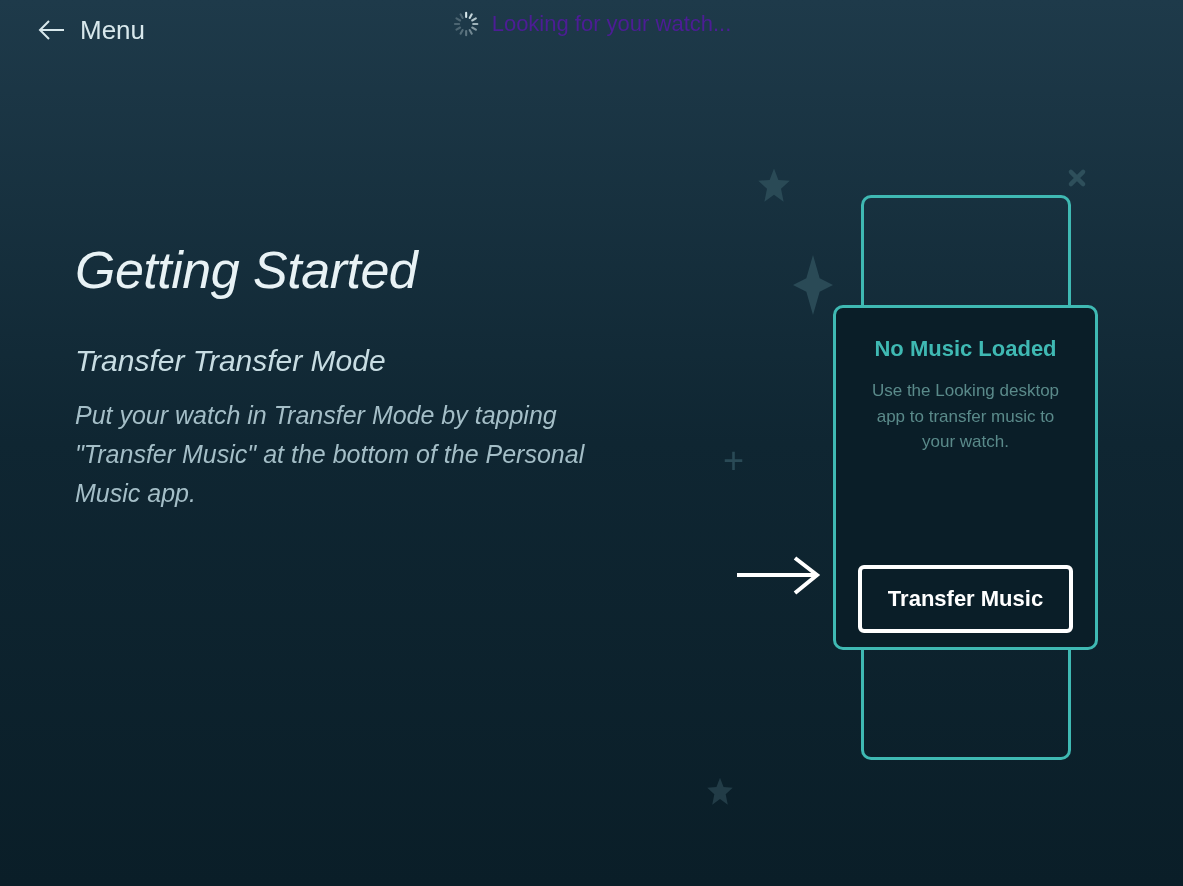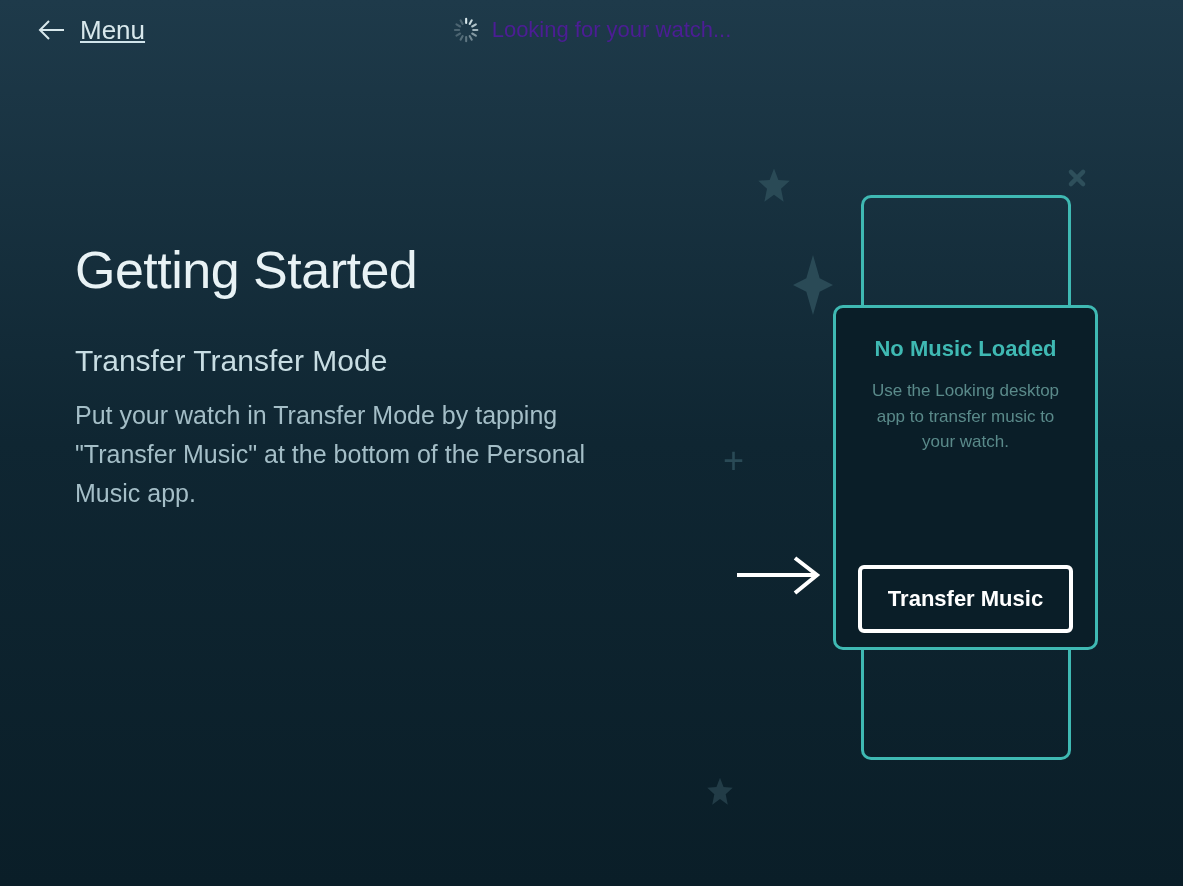--- a/index.html
+++ b/index.html
@@ -14,25 +14,23 @@
       background: linear-gradient(180deg, #1e3a4a 0%, #0f2632 50%, #0a1e28 100%);
       font-family: -apple-system, BlinkMacSystemFont, "Segoe UI", Helvetica, Arial, sans-serif;
       color: #d0e4ea;
       overflow: hidden;
       position: relative;
     }
 
     
     .header {
       display: flex;
-      align-items: center;
       padding: 10px 38px;
       height: 60px;
       position: relative;
-      text-decoration: underline;
     }
 
     .back-menu {
       display: flex;
       align-items: center;
       gap: 14px;
       cursor: pointer;
     }
 
     .back-arrow {
@@ -85,20 +83,21 @@
     .status-text {
       font-size: 22px;
       color: #4c1d95;
     }
 
     
     .main {
       display: flex;
       padding: 180px 69px 0 75px;
       gap: 40px;
+      font-style: italic;
     }
 
     .text-col {
       flex: 1;
       max-width: 560px;
     }
 
     .title {
       font-size: 52px;
       font-weight: 400;

